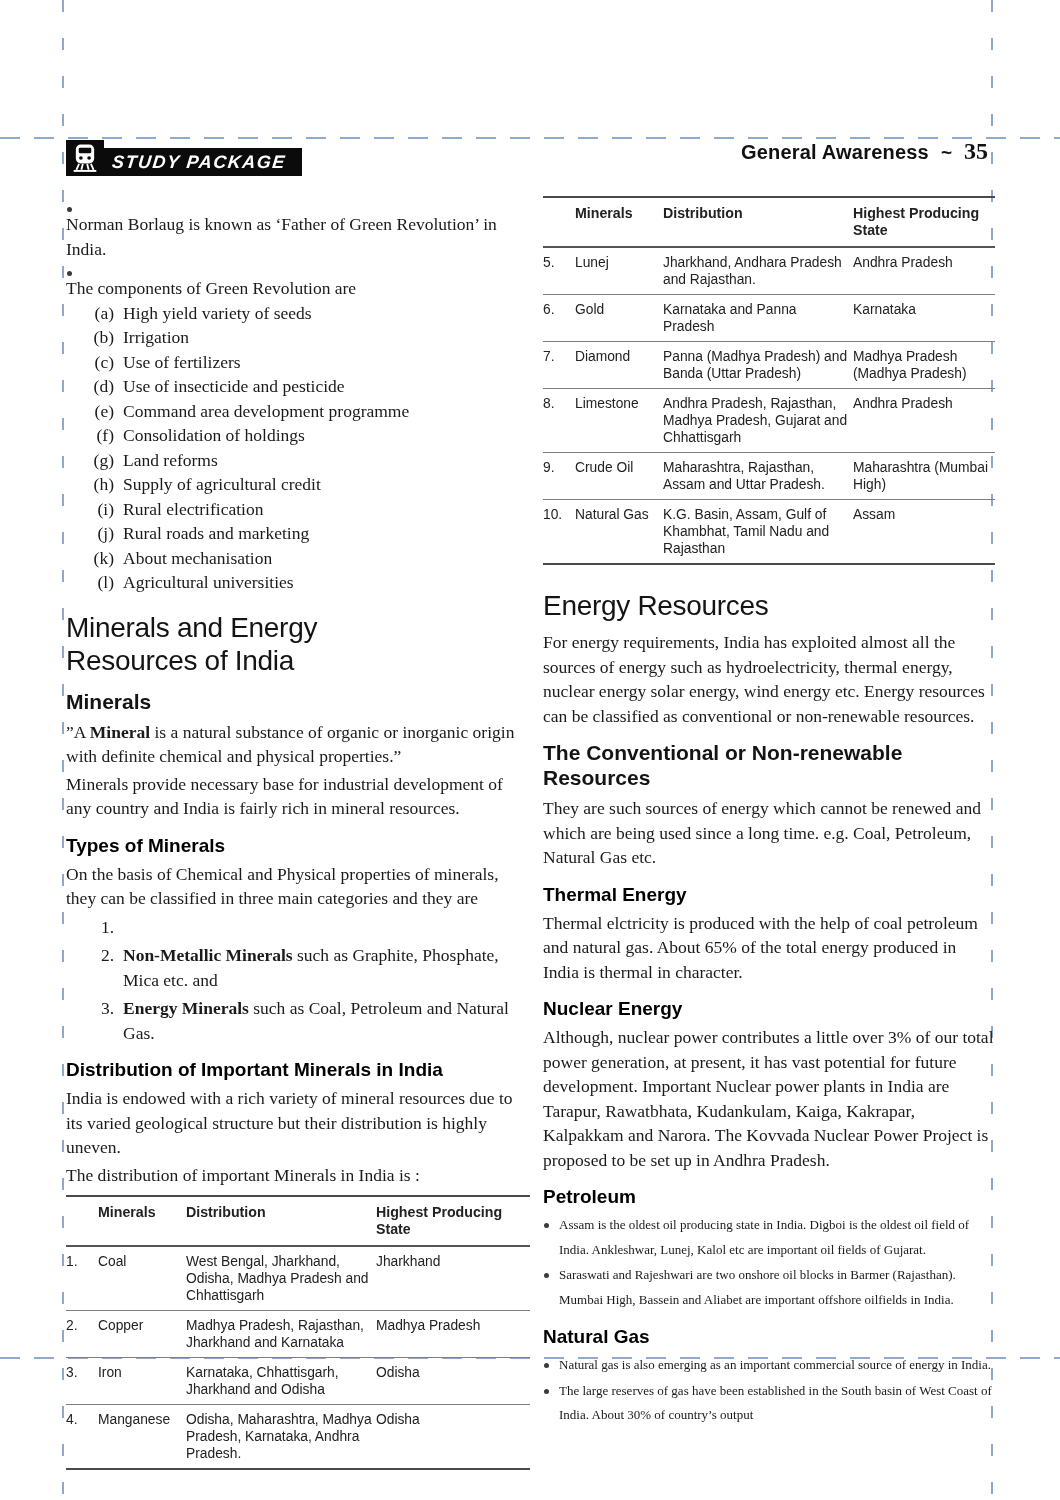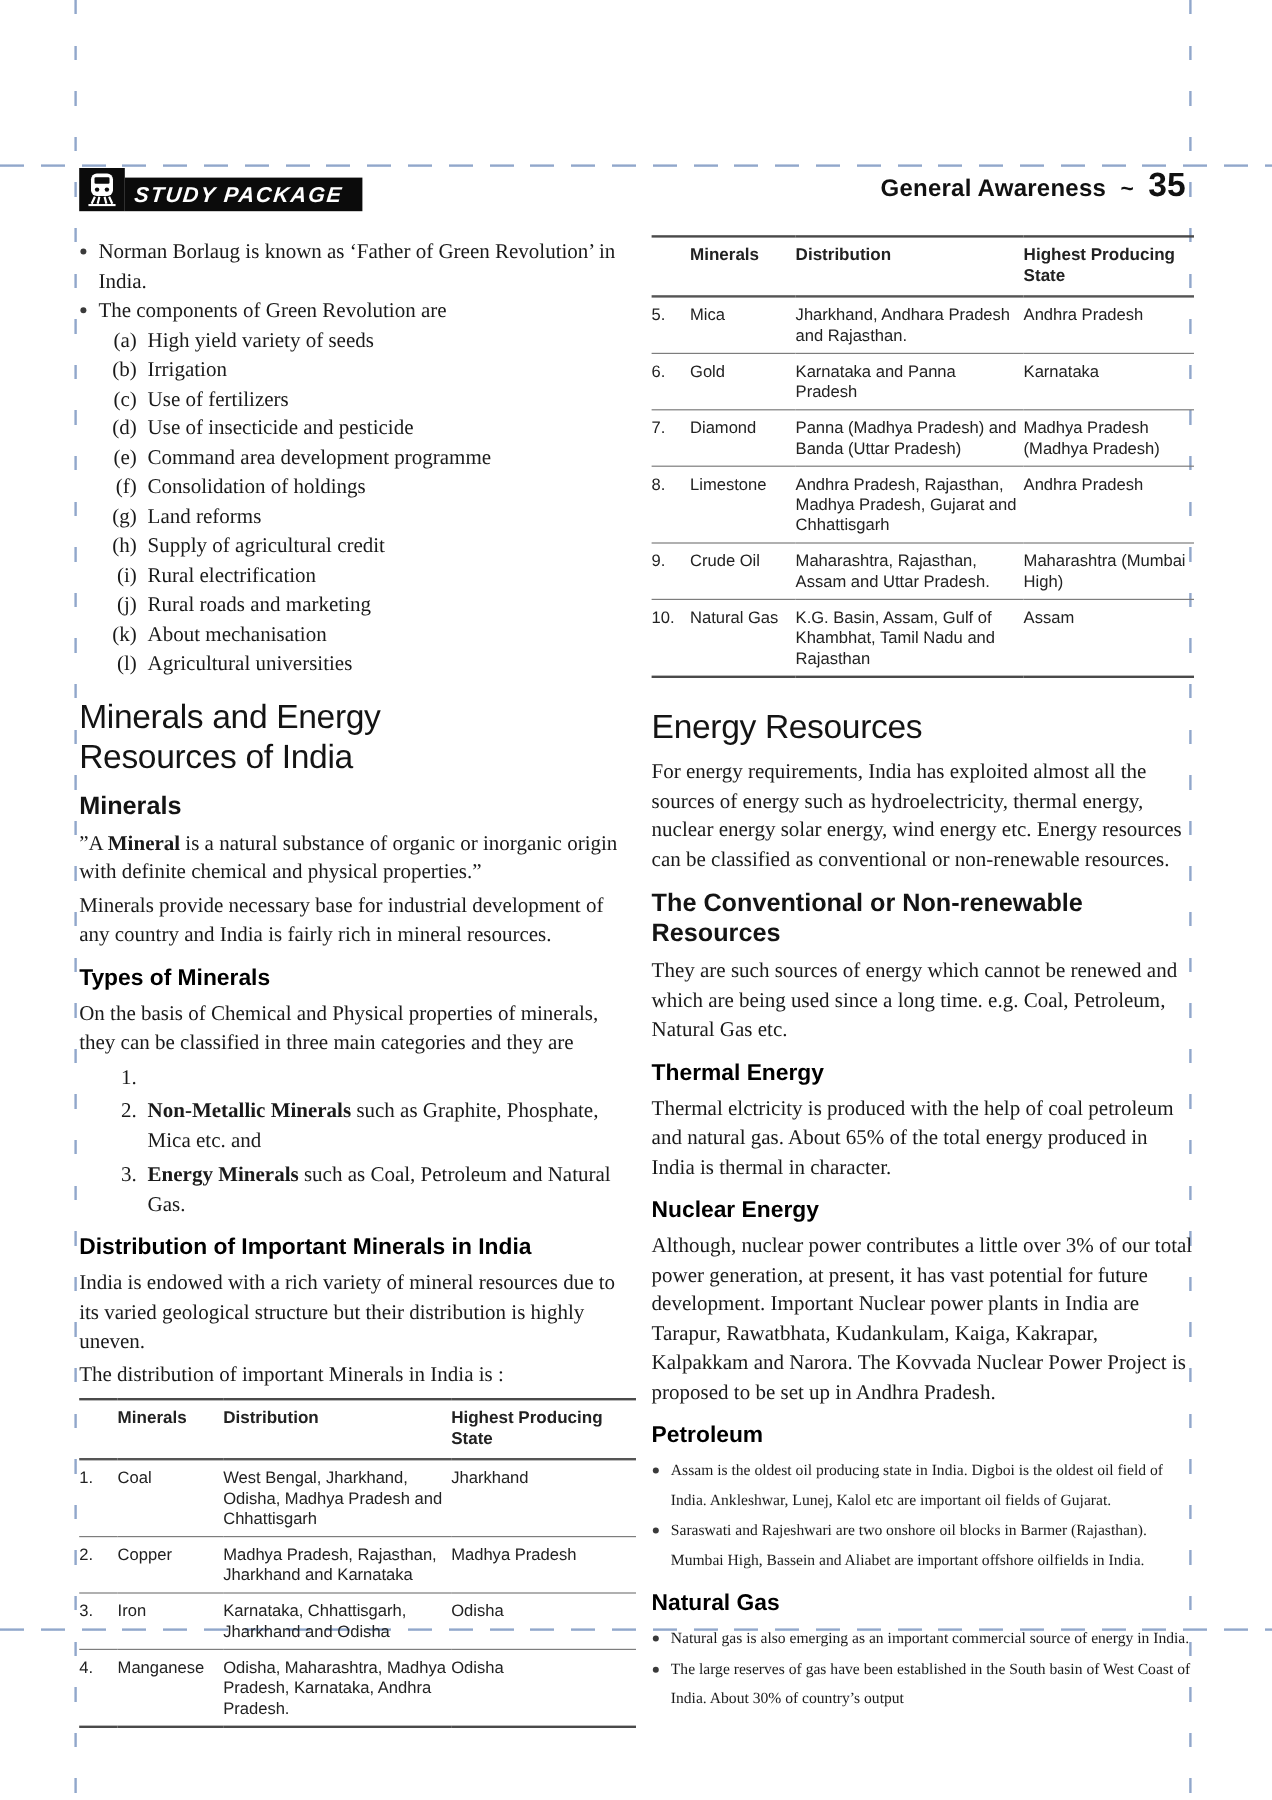--- a/index.html
+++ b/index.html
@@ -19,30 +19,30 @@
   .logo{position:absolute;left:66px;top:140px;display:flex;align-items:flex-end;}
   .logo-icon-box{width:38px;height:36px;background:#0b0b0b;display:flex;align-items:center;
     justify-content:center;flex:none;}
   .logo-bar{background:#0b0b0b;height:28px;display:flex;align-items:center;padding:0 16px 0 8px;}
   .logo-text{color:#fff;font-family:"Liberation Sans",sans-serif;font-weight:bold;
     font-style:italic;font-size:18px;letter-spacing:1.5px;transform:skewX(-6deg);white-space:nowrap;}
   .header-right{position:absolute;right:72px;top:138px;display:flex;align-items:baseline;gap:12px;
     font-family:"Liberation Sans",sans-serif;font-weight:bold;color:#111;}
   .header-section{font-size:20px;letter-spacing:0.2px;margin-left:40px;}
   .header-tilde{font-size:19px;}
-  .header-pageno{font-size:28px;}
+  .header-pageno{font-size:24px;font-family:Liberation Serif, serif;}
 
   
   .col-left{position:absolute;left:66px;top:197px;width:464px;}
   .col-right{position:absolute;left:543px;top:196px;width:452px;}
 
   p.body{margin:0 0 3px;font-size:17.5px;line-height:24.5px;}
   .bold{font-weight:bold;}
 
-  .bullet-row{display:flex;font-size:17.5px;line-height:24.5px;}
+  .bullet-row{display:flex;font-size:17.5px;line-height:24.5px;flex-direction:column;}
   .dot{width:5px;height:5px;border-radius:50%;background:#3a3a3a;margin:10px 10px 0 1px;flex:none;}
 
   .gr-item{display:flex;font-size:17.5px;line-height:24.5px;padding-left:20px;}
   .gr-label{width:28px;text-align:right;margin-right:9px;flex:none;}
 
   h1.sect{font-family:"Liberation Sans",sans-serif;font-weight:normal;color:#141414;
     font-size:28px;line-height:33px;margin:16px 0 8px;letter-spacing:-0.3px;}
   h2.sub{font-family:"Liberation Sans",sans-serif;font-weight:bold;color:#141414;
     font-size:21px;line-height:25px;margin:12px 0 6px;}
   h3.minor{font-family:"Liberation Sans",sans-serif;font-weight:bold;color:#000000;
@@ -232,21 +232,21 @@
       <tr>
         <th></th>
         <th>Minerals</th>
         <th>Distribution</th>
         <th>Highest Producing State</th>
       </tr>
     </thead>
     <tbody>
       <tr>
           <td>5.</td>
-          <td>Mica</td>
+          <td>Lunej</td>
           <td>Jharkhand, Andhara Pradesh and Rajasthan.</td>
           <td>Andhra Pradesh</td>
         </tr>
       <tr>
           <td>6.</td>
           <td>Gold</td>
           <td>Karnataka and Panna Pradesh</td>
           <td>Karnataka</td>
         </tr>
       <tr>

